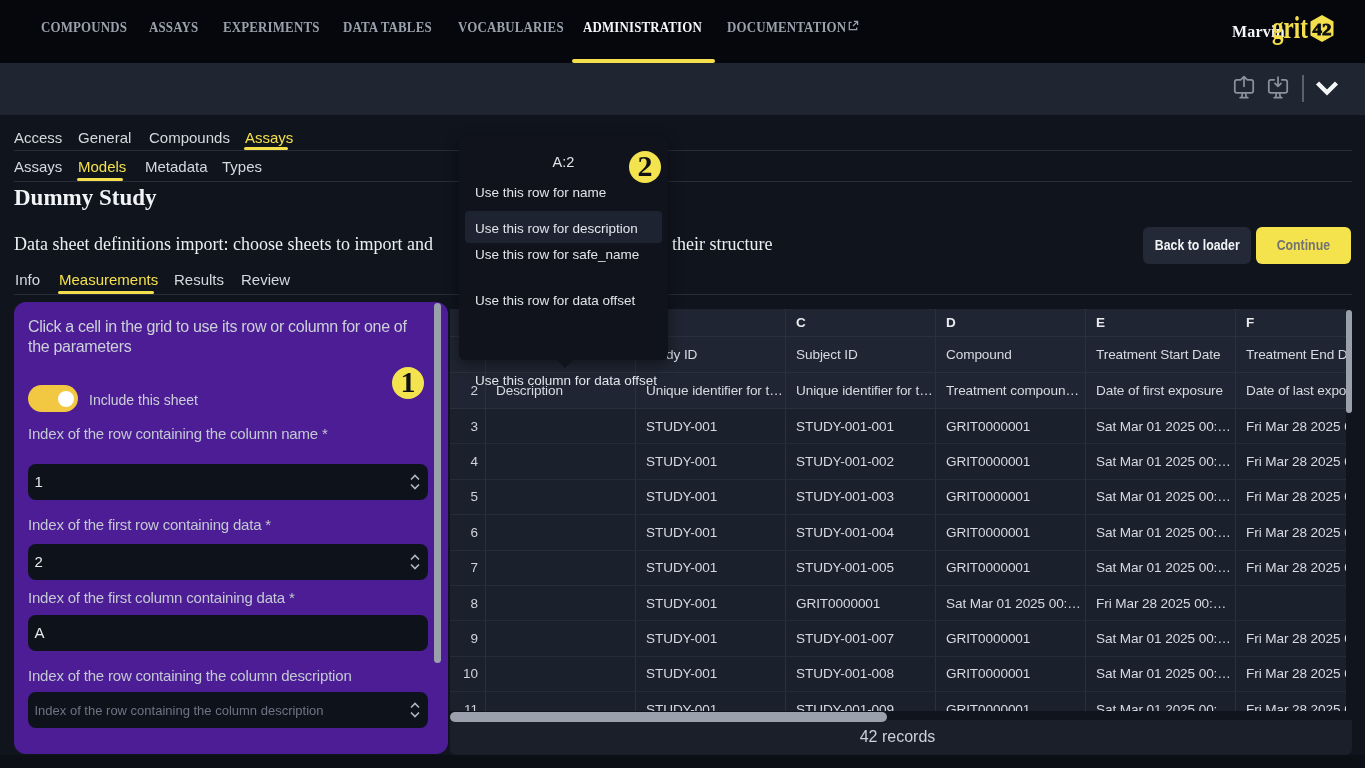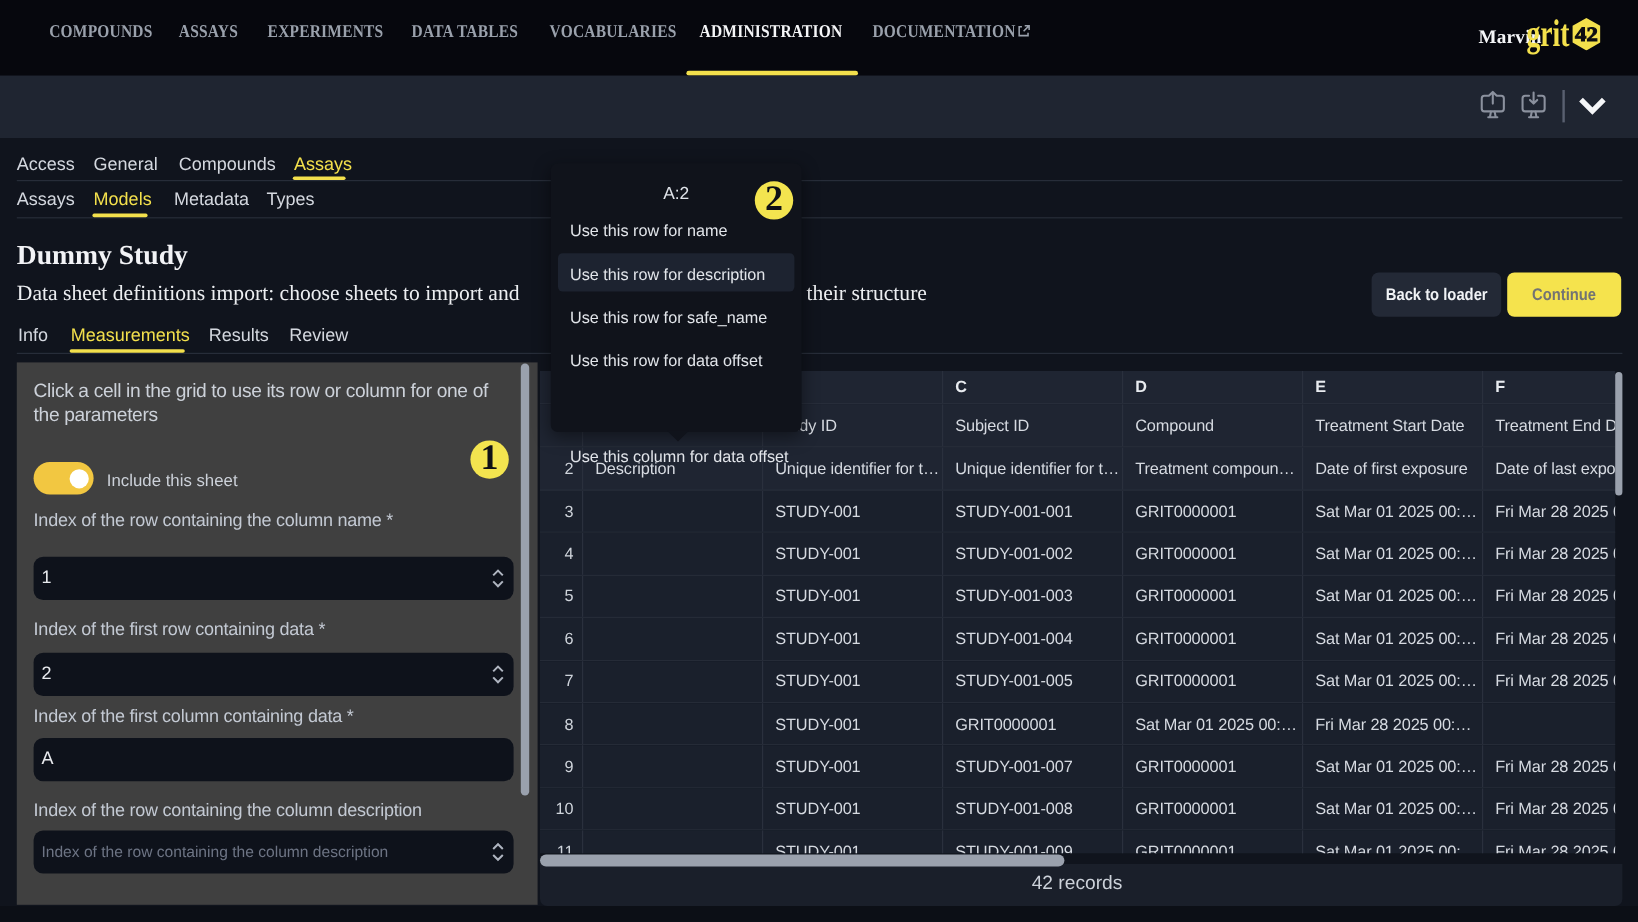--- a/index.html
+++ b/index.html
@@ -15,32 +15,32 @@
   #admin-underline { position:absolute; left:572px; top:59px; width:143px; height:4px;
     border-radius:2px; background:#f3e04c; }
   
   #bar2 { position:absolute; left:0; top:63px; width:1365px; height:52px; background:#1f2531; }
   
   .tabtext { position:absolute; font-size:15px; color:#d4d8df; white-space:nowrap; }
   .tabtext.sel { color:#f3e04c; }
   .sep { position:absolute; left:14px; right:13px; height:1px; background:#272d39; }
   .yline { position:absolute; height:3px; border-radius:1.5px; background:#f3e04c; }
   
-  #h1 { position:absolute; left:14px; top:200px; font-family:"Liberation Serif", serif;
+  #h1 { position:absolute; left:14px; top:185px; font-family:"Liberation Serif", serif;
     font-weight:bold; font-size:23px; color:#f2f3f6; }
   .sub { position:absolute; top:233.5px; font-family:"Liberation Serif", serif; font-weight:normal;
     font-size:18px; color:#eceef1; white-space:nowrap; }
   
   .btn { position:absolute; top:227px; height:37px; border-radius:6px; font-weight:bold;
     font-size:14px; line-height:37px; text-align:center; white-space:nowrap; }
   #btn-back { left:1143px; width:108px; background:#232936; color:#f0f2f5; }
   #btn-cont { left:1256px; width:95px; background:#f5e34d; color:#737373; }
   
   #panel { position:absolute; left:14px; top:302px; width:434px; height:452px;
-    background:#404040; border-radius:0; overflow:hidden; }
+    background:#4c1d95; border-radius:12px; overflow:hidden; }
   #panel .ptext { position:absolute; left:14px; top:15px; width:404px; font-size:16px;
     letter-spacing:-0.3px; line-height:20px; color:#ccd1d9; }
   .label { position:absolute; left:14px; font-size:15px; letter-spacing:-0.2px; color:#c3c9d3; white-space:nowrap; }
   .sublabel { position:absolute; left:14px; font-size:13.5px; letter-spacing:-0.2px; color:#848b99; white-space:nowrap; }
   .input { position:absolute; left:14px; width:400px; height:36px; background:#0e121b;
     border-radius:8px; font-size:15px; color:#e8eaee; line-height:36px; padding-left:6.5px; }
   .input .ph { color:#6d7484; font-size:13px; }
   .spin { position:absolute; right:7px; top:9px; }
   
   #toggle { position:absolute; left:14px; top:83px; width:50px; height:27px; border-radius:13.5px;
@@ -302,18 +302,18 @@
 <div class="sbv" style="left:1345.5px; top:310px; width:6px; height:103px;"></div>
 <div class="sbv" style="left:450px; top:712px; width:437px; height:10px; border-radius:5px; z-index:2;"></div>
 <div id="footer">42 records</div>
 <div class="abs" style="left:0; top:755px; width:1365px; height:13px; background:#0c0f16;"></div>
 
 <div id="dropdown">
   <div class="title">A:2</div>
   <div id="dhl"></div>
   <span class="ditem" style="top:49px;">Use this row for name</span>
   <span class="ditem" style="top:85px;">Use this row for description</span>
-  <span class="ditem" style="top:121px;text-align:center;">Use this row for safe_name</span>
+  <span class="ditem" style="top:111px;text-align:center;">Use this row for safe_name</span>
   <span class="ditem" style="top:157px;">Use this row for data offset</span>
   <span class="ditem" style="top:193px;margin-top:44px;">Use this column for data offset</span>
 </div>
 <div id="darrow"></div>
 <div class="badge" style="left:629px; top:151px;">2</div>
 
 </body></html>

